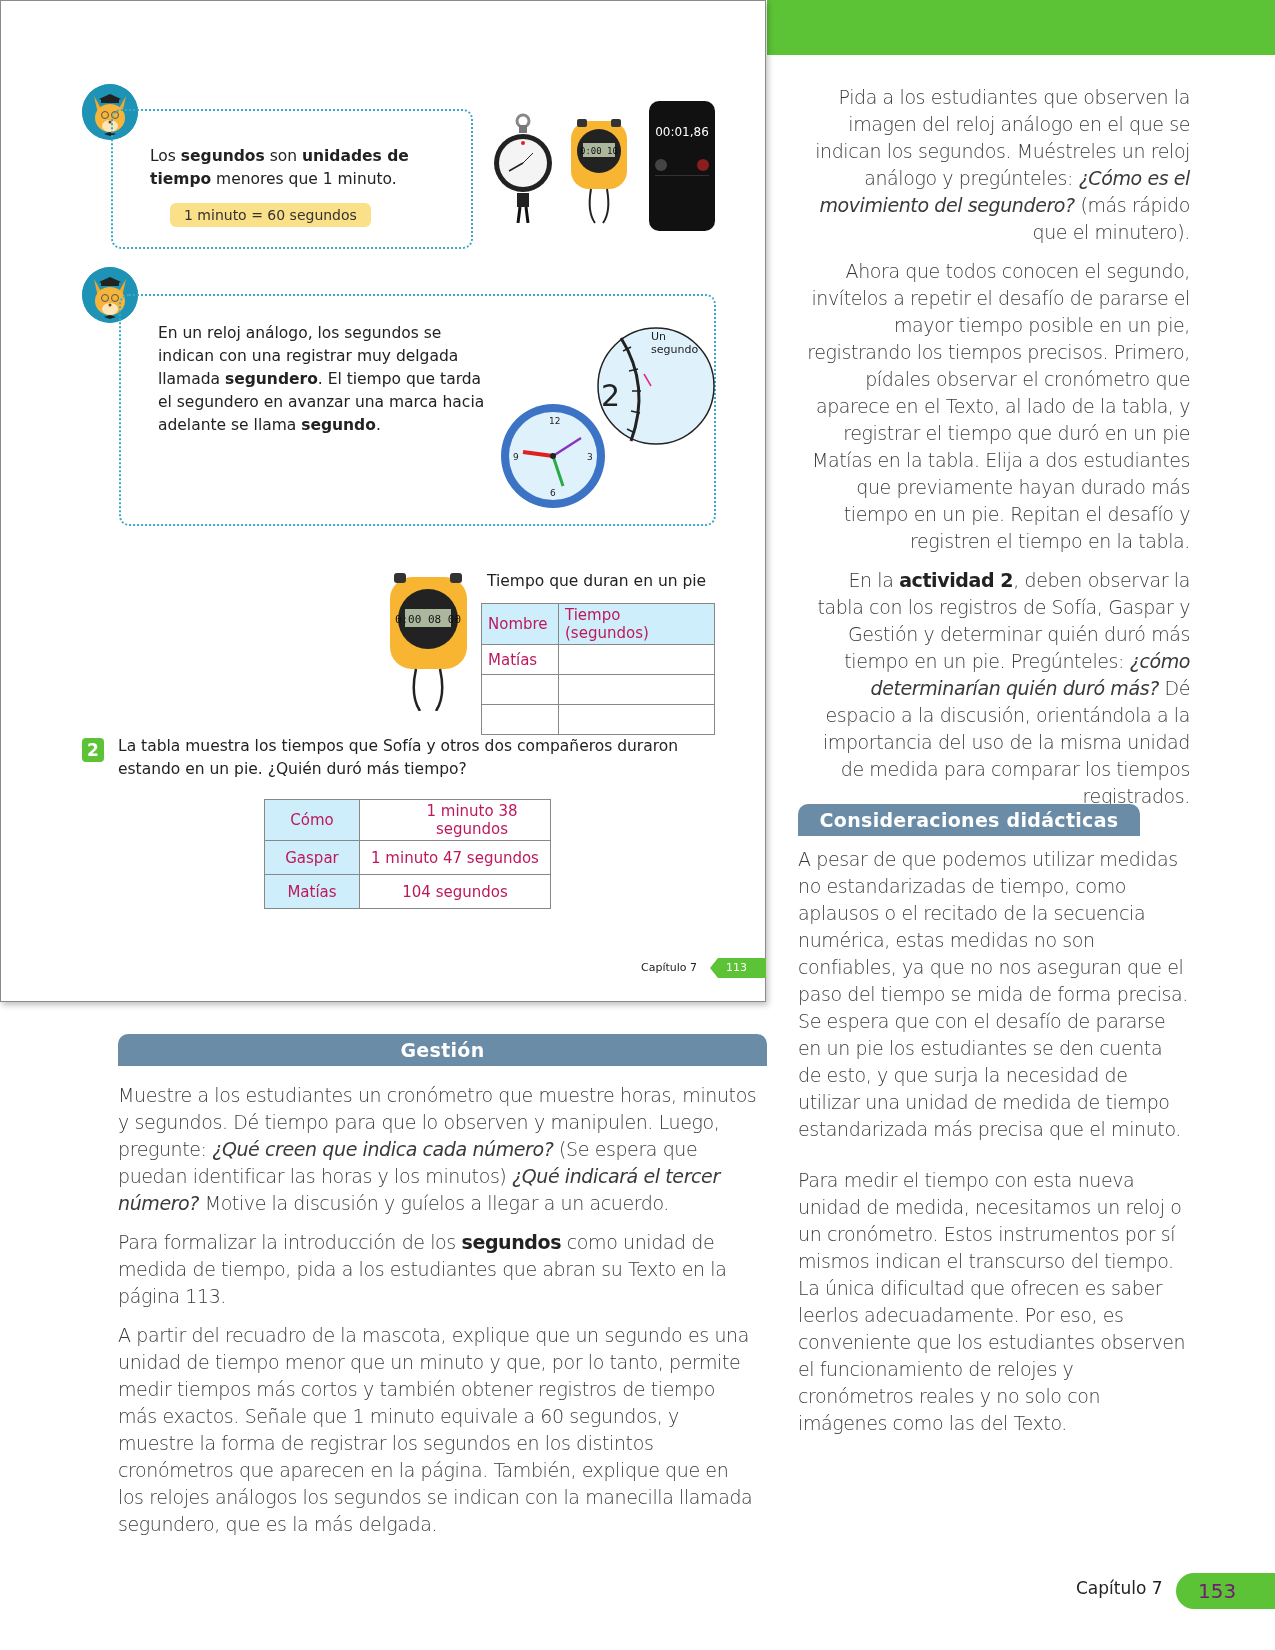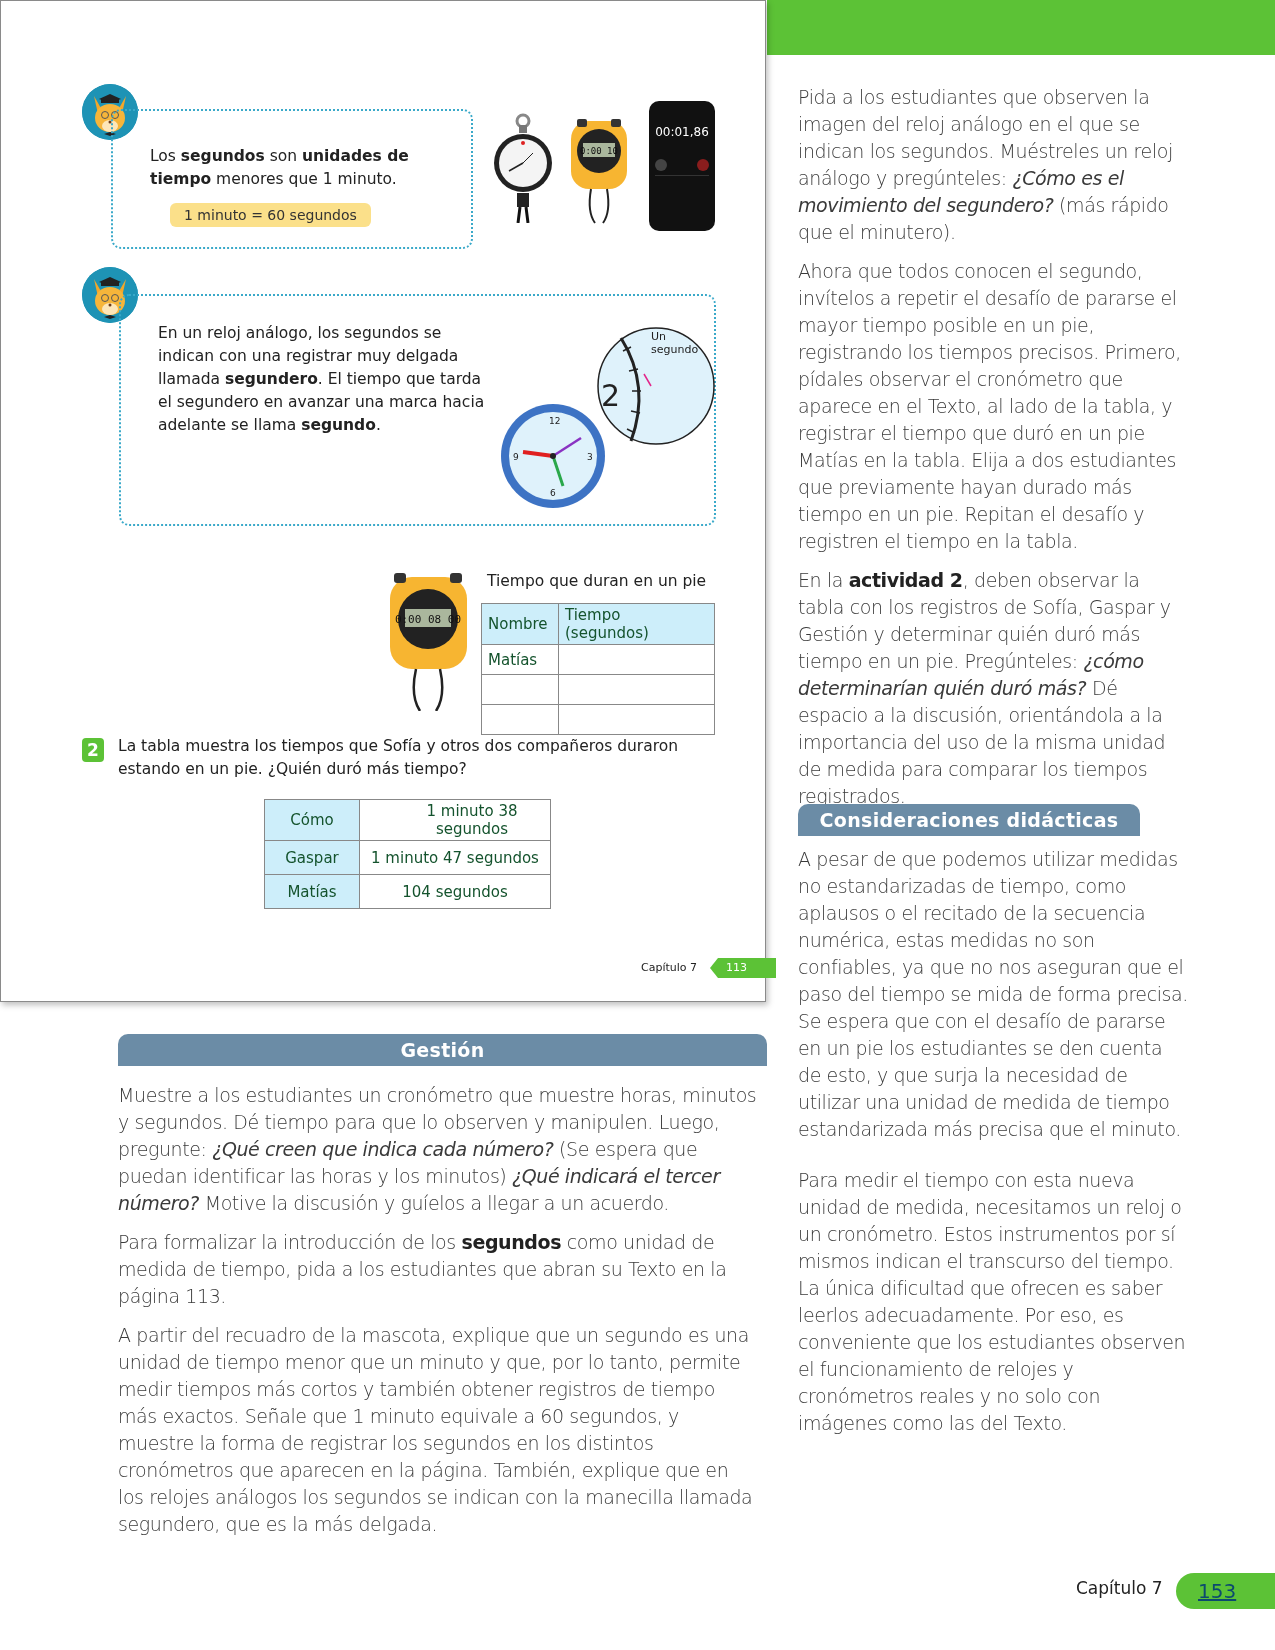--- a/index.html
+++ b/index.html
@@ -14,44 +14,44 @@
   .thumb { left:0; top:0; width:766px; height:1002px; background:#fff;
            border:1px solid #8a8a8a; box-shadow:2px 3px 6px rgba(0,0,0,0.25); box-sizing:border-box; }
   .kid { font-family:"DejaVu Sans", sans-serif; color:#222; font-size:15.5px; line-height:23px; }
   .kid b { font-weight:bold; }
 
   .mascot { width:56px; height:56px; border-radius:50%; background:#1e93b5; overflow:hidden; }
   .dotbox { border:2px dotted #3aa9c9; border-radius:10px; box-sizing:border-box; }
 
   .pill { background:#fbe08a; border-radius:6px; font-size:14px; padding:4px 14px; }
 
-  .tbl { border-collapse:collapse; font-family:"DejaVu Sans", sans-serif; font-size:15px; color:#14532d; }
+  .tbl { border-collapse:collapse; font-family:"DejaVu Sans", sans-serif; font-size:15px; color:#be185d; }
   .tbl td, .tbl th { border:1px solid #888; padding:2px 6px; height:25px; font-weight:normal; }
   .tbl .hd { background:#cdeefa; }
 
   .num-badge { width:22px; height:24px; background:#5cc236; color:#fff; border-radius:4px;
                font-weight:bold; font-size:17px; text-align:center; line-height:24px; }
 
   .thumb-footer-label { font-size:11px; color:#222; }
   .thumb-footer-tag { background:#5cc236; color:#fff; font-size:11px; height:20px; line-height:20px;
-                      padding:0 20px 0 16px; clip-path:polygon(8px 0,100% 0,100% 100%,8px 100%,0 50%); }
+                      padding:0 10px 0 16px; clip-path:polygon(8px 0,100% 0,100% 100%,8px 100%,0 50%); }
 
   
   .guide { font-family:"DejaVu Sans", sans-serif; font-weight:300; color:#3a3a3a;
            font-size:19px; line-height:27px; letter-spacing:-0.4px; }
   .guide p { margin:0 0 12px 0; }
   .guide b { font-weight:bold; color:#222; }
   .guide i { font-style:italic; }
 
   .section-header { background:#6b8ca6; color:#fff; border-radius:10px 10px 0 0; text-align:center;
                     font-family:"DejaVu Sans", sans-serif; font-size:19px; font-weight:bold; letter-spacing:0.3px; }
 
   .footer-label { font-size:17px; color:#222; }
-  .footer-tag { background:#5cc236; color:#0c4a6e; font-size:20px; border-radius:18px 0 0 18px;
-                height:36px; line-height:36px; padding-left:22px; box-sizing:border-box;text-decoration:underline; }
+  .footer-tag { background:#5cc236; color:#701a75; font-size:20px; border-radius:18px 0 0 18px;
+                height:36px; line-height:36px; padding-left:22px; box-sizing:border-box; }
 </style>
 </head>
 <body>
 
 <div class="abs top-band"></div>
 
 <div class="abs thumb">
 
   <div class="abs mascot" style="left:81px;top:83px;">
     <svg width="56" height="56" viewBox="0 0 56 56">
@@ -218,21 +218,21 @@
 <div class="abs guide" style="left:118px;top:1082px;width:640px;">
   <p>
     <span>Muestre a los estudiantes un cronómetro que muestre horas, minutos y segundos. Dé tiempo para que lo observen y manipulen. Luego, pregunte: </span><i>¿Qué creen que indica cada número?</i><span> (Se espera que puedan identificar las horas y los minutos) </span><i>¿Qué indicará el tercer número?</i><span> Motive la discusión y guíelos a llegar a un acuerdo.</span>
   </p>
   <p>
     <span>Para formalizar la introducción de los </span><b>segundos</b><span> como unidad de medida de tiempo, pida a los estudiantes que abran su Texto en la página 113.</span>
   </p>
   <p>A partir del recuadro de la mascota, explique que un segundo es una unidad de tiempo menor que un minuto y que, por lo tanto, permite medir tiempos más cortos y también obtener registros de tiempo más exactos. Señale que 1 minuto equivale a 60 segundos, y muestre la forma de registrar los segundos en los distintos cronómetros que aparecen en la página. También, explique que en los relojes análogos los segundos se indican con la manecilla llamada segundero, que es la más delgada.</p>
 </div>
 
-<div class="abs guide" style="left:798px;top:84px;width:392px;">
+<div class="abs guide" style="left:798px;top:84px;width:392px;text-align:right;">
   <p>
     <span>Pida a los estudiantes que observen la imagen del reloj análogo en el que se indican los segundos. Muéstreles un reloj análogo y pregúnteles: </span><i>¿Cómo es el movimiento del segundero?</i><span> (más rápido que el minutero).</span>
   </p>
   <p>Ahora que todos conocen el segundo, invítelos a repetir el desafío de pararse el mayor tiempo posible en un pie, registrando los tiempos precisos. Primero, pídales observar el cronómetro que aparece en el Texto, al lado de la tabla, y registrar el tiempo que duró en un pie Matías en la tabla. Elija a dos estudiantes que previamente hayan durado más tiempo en un pie. Repitan el desafío y registren el tiempo en la tabla.</p>
   <p>
     <span>En la </span><b>actividad 2</b><span>, deben observar la tabla con los registros de Sofía, Gaspar y Gestión y determinar quién duró más tiempo en un pie. Pregúnteles: </span><i>¿cómo determinarían quién duró más?</i><span> Dé espacio a la discusión, orientándola a la importancia del uso de la misma unidad de medida para comparar los tiempos registrados.</span>
   </p>
 </div>
 
 <div class="abs section-header" style="left:798px;top:804px;width:342px;height:32px;line-height:32px;">Consideraciones didácticas</div>

